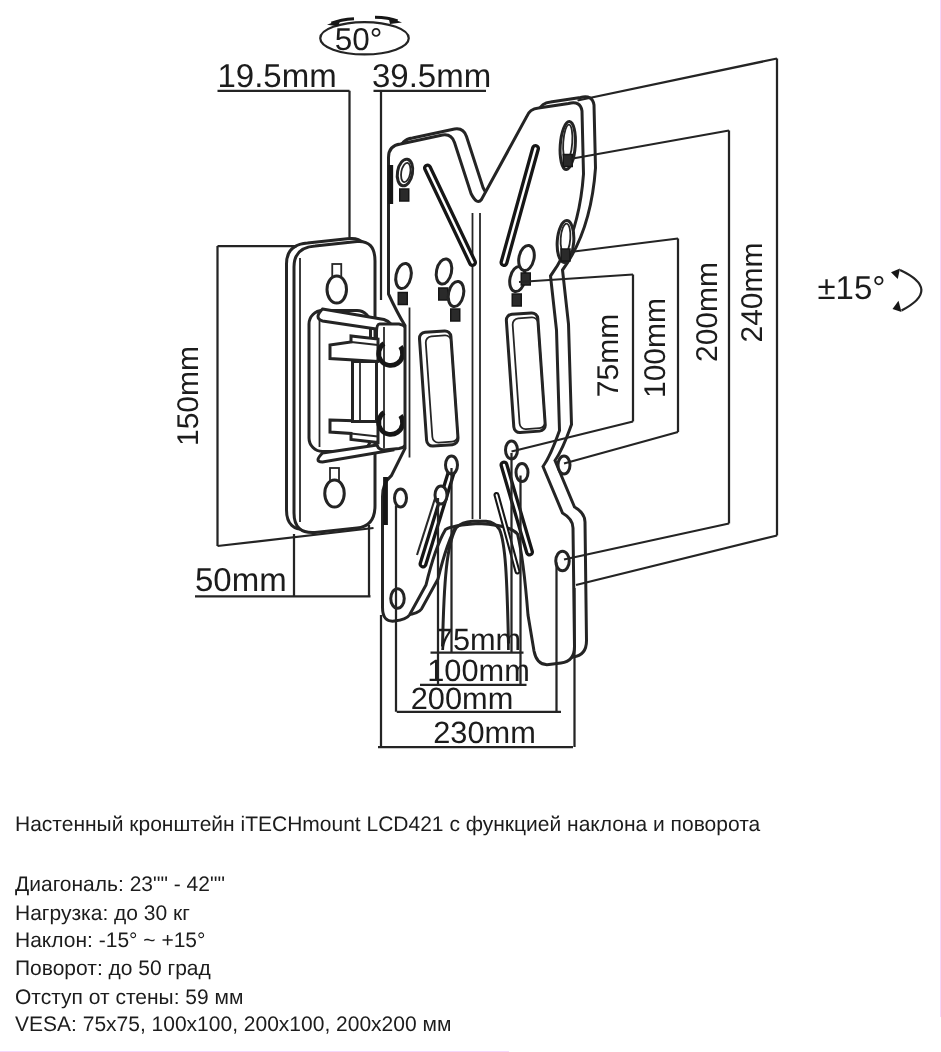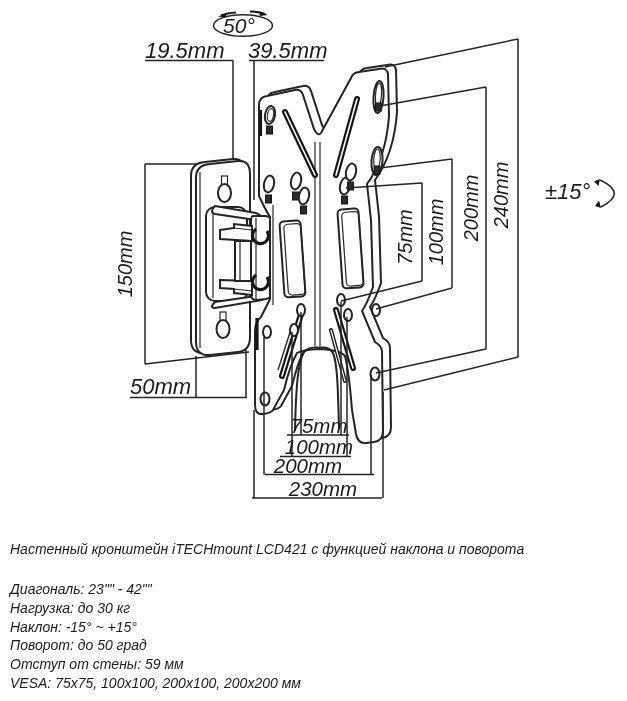--- a/index.html
+++ b/index.html
@@ -1,16 +1,16 @@
 <!DOCTYPE html>
 <html><head>
 <meta charset="utf-8">
 <style>
   html,body{margin:0;padding:0;background:#ffffff;}
-  .page{position:relative;width:627px;height:701px;background:#d946ef;font-family:"Liberation Sans",sans-serif;font-style:italic;}
+  .page{position:relative;width:627px;height:701px;background:#d946ef;font-family:"Liberation Sans",sans-serif;}
   svg text{font-family:"Liberation Sans",sans-serif;fill:#1c1c1c;}
   .dim{stroke:#242424;stroke-width:1.5;fill:none;}
   .out{stroke:#242424;stroke-width:2;fill:none;}
   .outw{stroke:#242424;stroke-width:2;fill:#ffffff;}
   .thin{stroke:#262626;stroke-width:1.2;fill:none;}
   .slot{stroke:#161616;stroke-width:3.2;fill:none;}
 </style>
 </head>
 <body>
 <div class="page">

